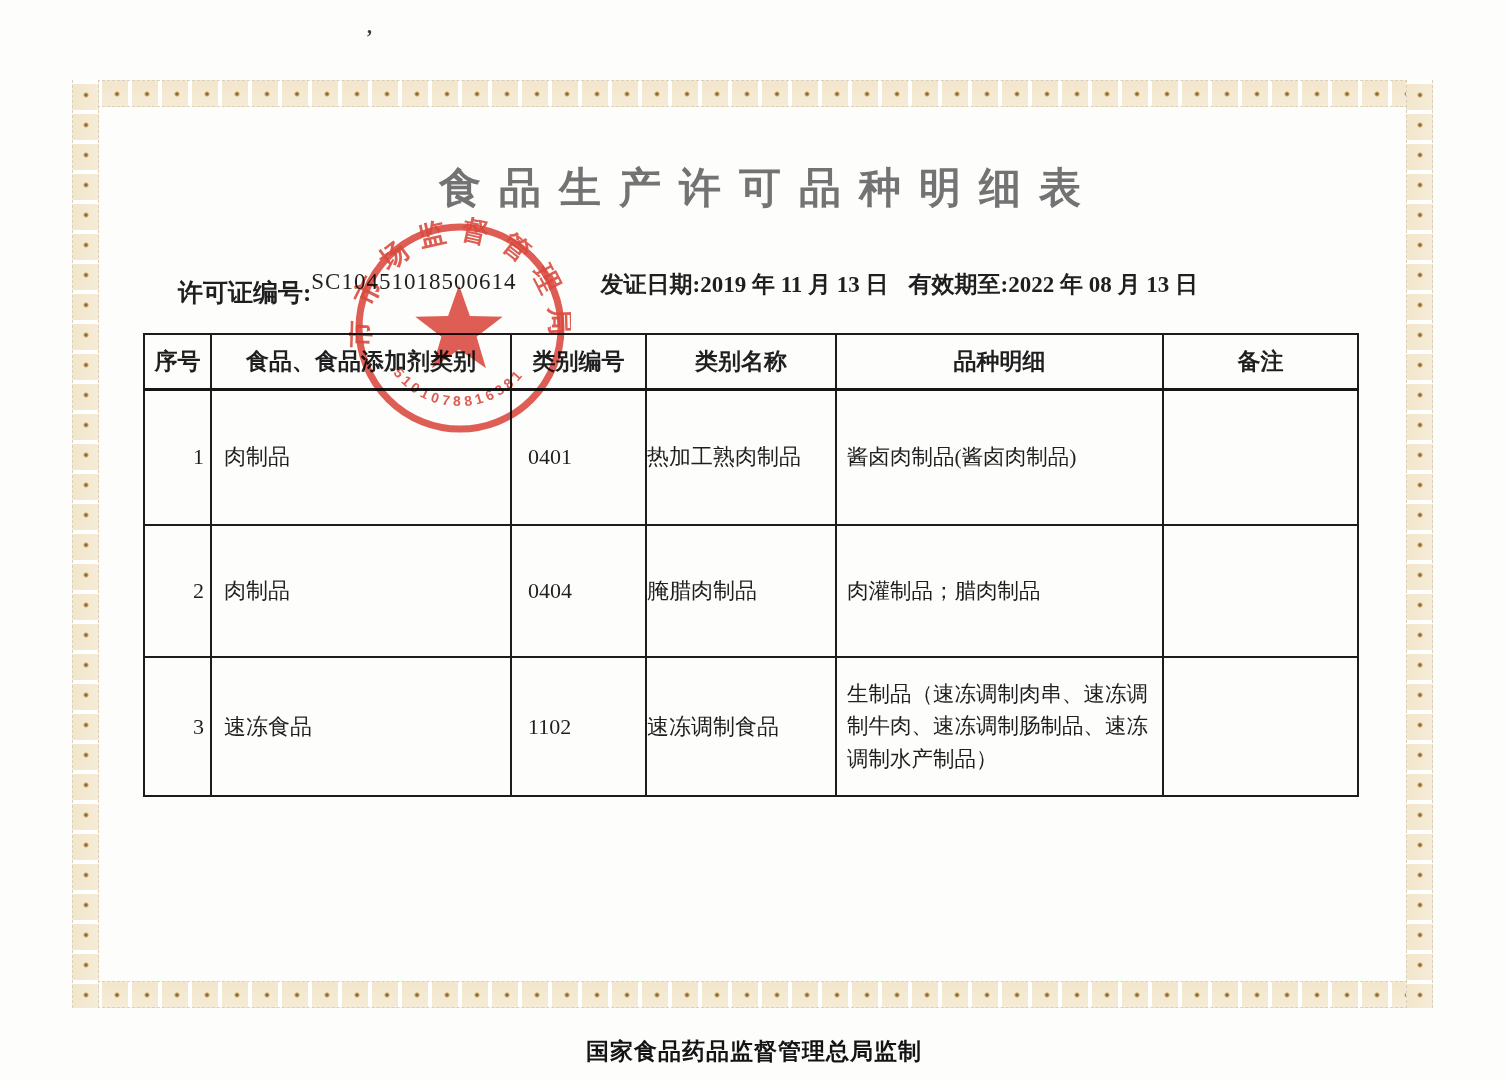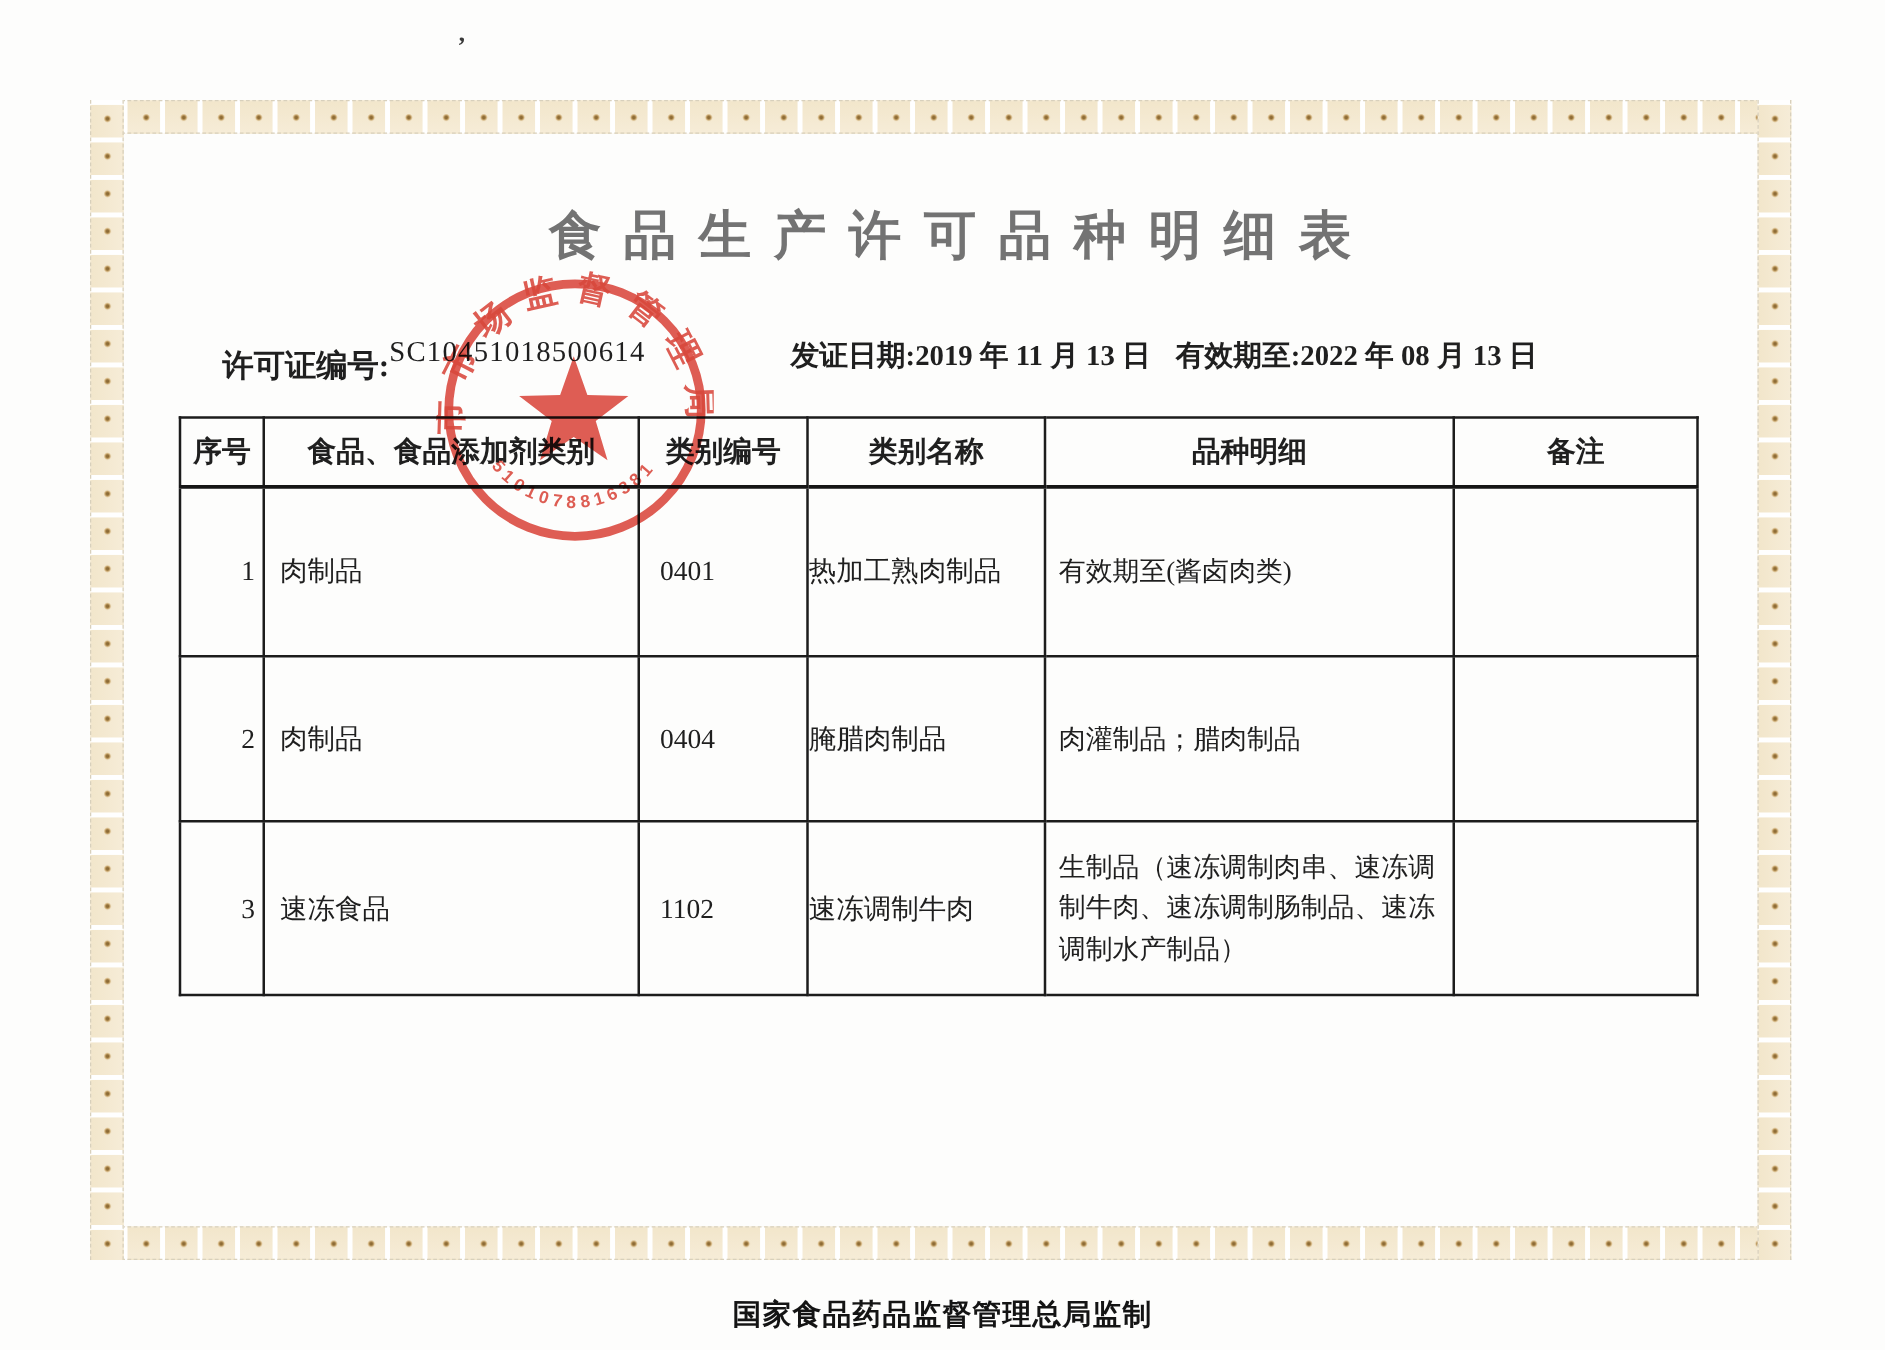--- a/index.html
+++ b/index.html
@@ -42,21 +42,21 @@
     position:absolute;top:160px;left:0;width:100%;
     text-align:center;font-size:42px;font-weight:bold;color:#737373;
     letter-spacing:18px;padding-left:30px;box-sizing:border-box;
   }
 
   
   .license-line{position:absolute;left:178px;top:264px;white-space:nowrap;font-size:23px;}
   .license-line .lbl{font-weight:bold;font-size:25px;position:relative;top:12px;}
   .license-line .num{position:relative;top:0;letter-spacing:1px;}
   .license-line .seg{position:relative;top:3px;font-weight:bold;}
-  .seg-issue{margin-left:116px;}
+  .seg-issue{margin-left:84px;}
   .seg-valid{margin-left:20px;}
 
   
   .license-table{
     position:absolute;left:143px;top:333px;width:1214px;
     border-collapse:collapse;table-layout:fixed;
   }
   .license-table th,.license-table td{
     border:2px solid #1c1c1c;font-size:22px;box-sizing:border-box;
     overflow:hidden;
@@ -121,36 +121,36 @@
       <th>品种明细</th>
       <th>备注</th>
     </tr>
   </thead>
   <tbody>
     <tr class="r1">
       <td class="c-seq">1</td>
       <td class="c-cat">肉制品</td>
       <td class="c-code">0401</td>
       <td class="c-name">热加工熟肉制品</td>
-      <td class="c-detail">有效期至(酱卤肉类)</td>
+      <td class="c-detail">酱卤肉制品(酱卤肉制品)</td>
       <td class="c-remark"></td>
     </tr>
     <tr class="r2">
       <td class="c-seq">2</td>
       <td class="c-cat">肉制品</td>
       <td class="c-code">0404</td>
       <td class="c-name">腌腊肉制品</td>
       <td class="c-detail">肉灌制品；腊肉制品</td>
       <td class="c-remark"></td>
     </tr>
     <tr class="r3">
       <td class="c-seq">3</td>
       <td class="c-cat">速冻食品</td>
       <td class="c-code">1102</td>
-      <td class="c-name">速冻调制牛肉</td>
+      <td class="c-name">速冻调制食品</td>
       <td class="c-detail">生制品（速冻调制肉串、速冻调制牛肉、速冻调制肠制品、速冻调制水产制品）</td>
       <td class="c-remark"></td>
     </tr>
   </tbody>
 </table>
 
 <svg class="seal" viewBox="0 0 222 222">
   <defs>
     <path id="arcTop" d="M 26,146 A 91,91 0 1 1 196,146" fill="none"></path>
     <path id="arcBot" d="M 40,150 A 82,82 0 0 0 180,150" fill="none"></path>

